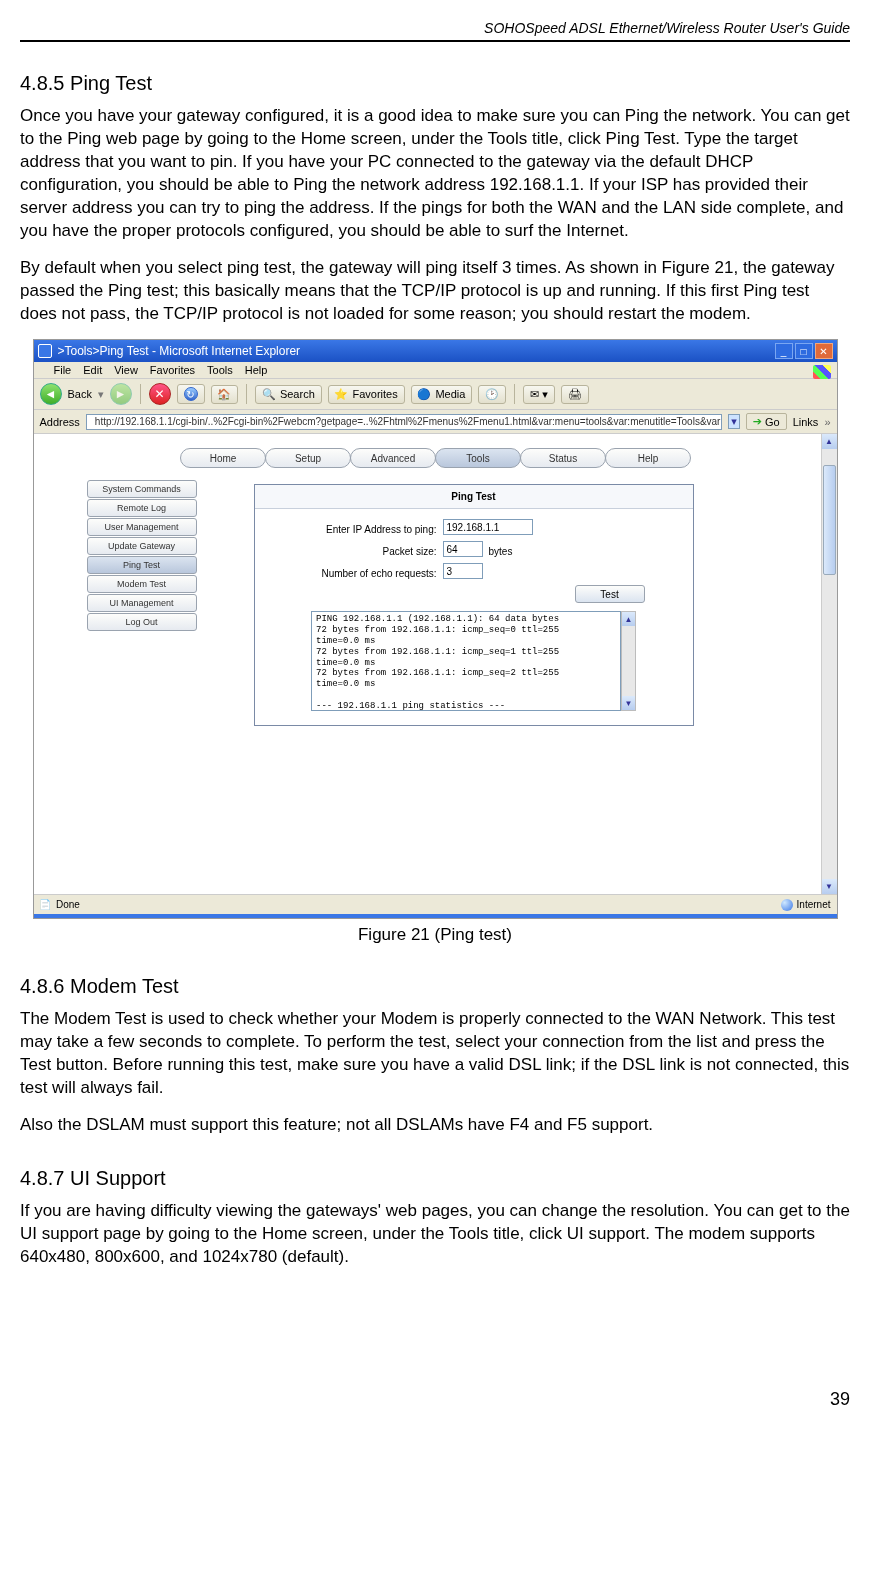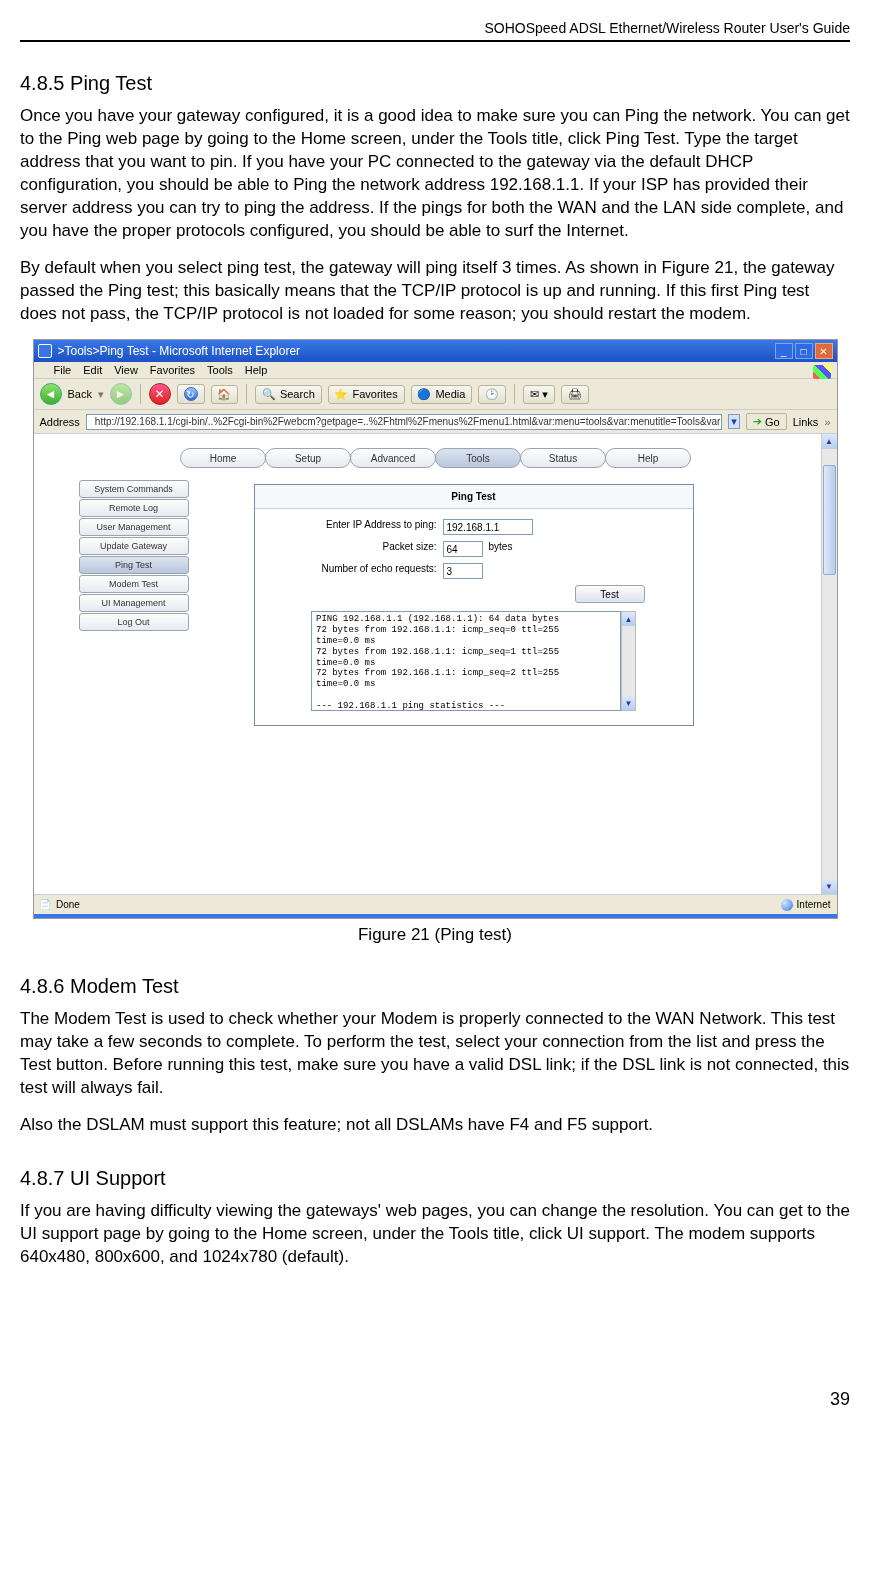--- a/index.html
+++ b/index.html
@@ -13,20 +13,21 @@
   .page {
     padding: 20px 20px 20px 20px;
   }
   .header-line {
     border-top: 2px solid #000;
     margin-bottom: 2px;
     position: relative;
   }
   .header-text {
     text-align: right;
+    font-style: italic;
     font-size: 14px;
     margin-bottom: 4px;
   }
   h2 {
     font-size: 20px;
     font-weight: normal;
     margin: 30px 0 10px 0;
   }
   p.body {
     font-size: 17px;
@@ -133,21 +134,21 @@
     font-size:10px;
     display:flex;
     align-items:center;
     justify-content:center;
     color:#333;
     margin-right:-1px;
   }
   .tab-btn.active{ background:linear-gradient(to bottom,#dbe4f0,#b9c7dc);}
   .sidenav{
     position:absolute;
-    left:45px;
+    left:53px;
     top:46px;
     width:110px;
   }
   .side-btn{
     width:110px; height:18px;
     background:linear-gradient(to bottom,#fdfdfb,#e6eaf0);
     border:1px solid #9aa3af;
     border-radius:3px;
     font-size:9px;
     display:flex;align-items:center;justify-content:center;
@@ -163,21 +164,21 @@
   }
   .panel-title{
     text-align:center;
     font-weight:bold;
     font-size:10px;
     padding:6px 0;
     border-bottom:1px solid #c8d0dc;
     background:#f6f8fb;
   }
   .panel-body{ padding:10px 18px 14px 18px;}
-  .frow{ display:flex; align-items:flex-start; justify-content:flex-start; margin-bottom:6px; font-size:10px;}
+  .frow{ display:flex; align-items:flex-end; justify-content:flex-start; margin-bottom:6px; font-size:10px;}
   .frow label{ width:170px; text-align:right; padding-right:6px;}
   .frow input{ font-size:10px; padding:1px 3px; border:1px solid #7f9db9; height:16px;}
   .frow .unit{ margin-left:6px;}
   .test-row{ text-align:right; padding:0 30px 8px 0;}
   .test-btn{
     width:70px; height:18px;
     background:linear-gradient(to bottom,#fdfdfb,#dbe4f0);
     border:1px solid #9aa3af;
     border-radius:3px;
     font-size:10px;

